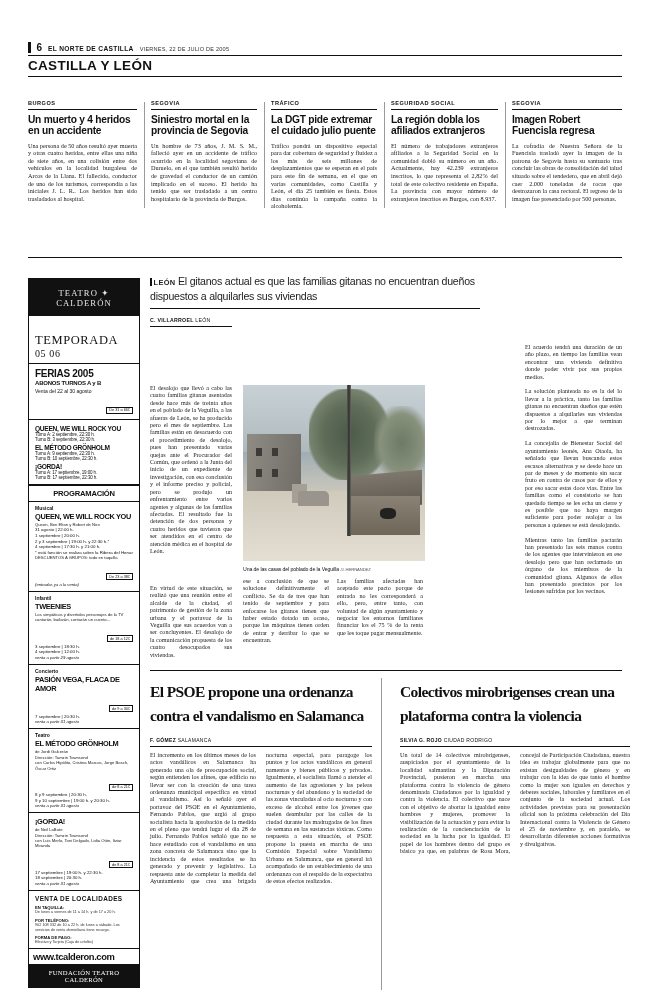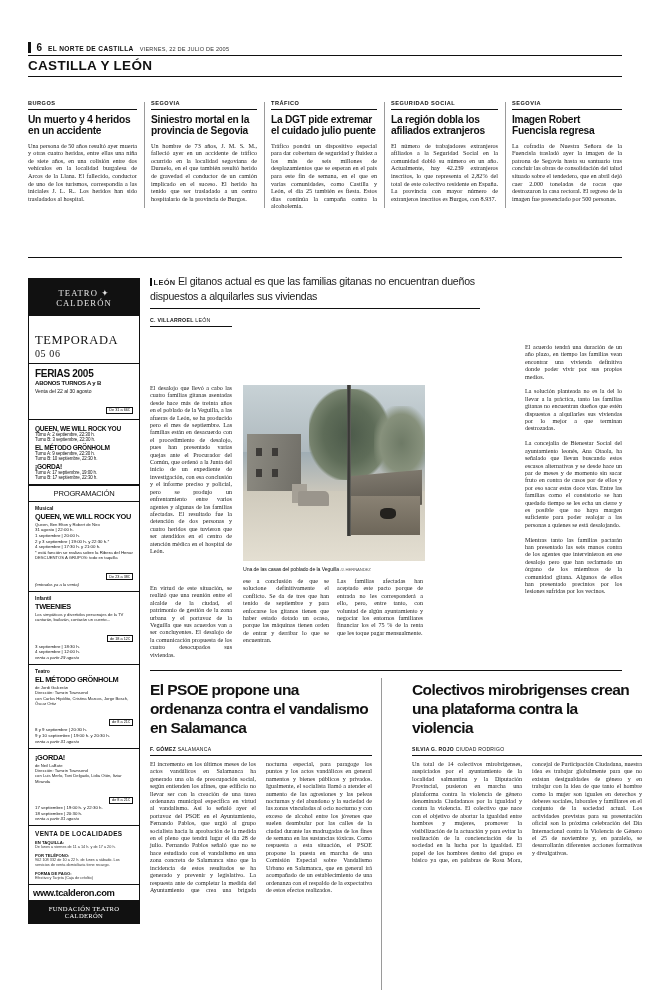--- a/index.html
+++ b/index.html
@@ -114,24 +114,24 @@
   #mt-a { left: 243px; top: 578px; width: 86px; }
   #mt-b { left: 337px; top: 578px; width: 86px; }
   #mt-right { left: 525px; top: 344px; width: 97px; }
 
   
   .bot-rule { position:absolute; left:150px; top:670px; width:472px; height:1.1px; background:#111; }
   .bot-div { position:absolute; left:381px; top:678px; width:0.8px; height:312px; background:#9a9a9a; }
 
   .art { position: absolute; }
   #art-left { left: 150px; top: 680px; width: 222px; }
-  #art-right { left: 412px; top: 680px; width: 230px; }
+  #art-right { left: 400px; top: 680px; width: 230px; }
   .a-head {
-    font-family: Liberation Sans, sans-serif; font-weight: bold;
-    font-size: 15.5px; line-height: 19px; letter-spacing: -0.6px;
+    font-family: Liberation Serif, serif; font-weight: bold;
+    font-size: 15.5px; line-height: 24px; letter-spacing: -0.6px;
   }
   .a-byline {
     margin-top: 9px; padding-bottom: 3px; border-bottom: 0.8px solid #111;
     font-family: "Liberation Sans", sans-serif; font-size: 5px; font-weight: bold; letter-spacing: .3px;
   }
   .a-byline .city { font-weight: normal; }
   .a-cols { margin-top: 5px; column-count: 2; column-gap: 10px; column-rule: none;
             font-size: 6.1px; line-height: 7.4px; text-align: justify; color:#1a1a1a; }
   #art-left .a-cols { height: 205px; }
   #art-right .a-cols { height: 205px; }
@@ -145,21 +145,21 @@
   .ad-ferias { padding: 4px 6px 4px; border-bottom: 1px solid #111; }
   .ad-ferias .f1 { font-family:"Liberation Sans", sans-serif; font-weight:bold; font-size:10px; letter-spacing:-.3px;}
   .ad-ferias .f2 { font-family:"Liberation Sans", sans-serif; font-weight:bold; font-size:6px; letter-spacing:-.2px; margin-top:1px;}
   .ad-ferias .f3 { font-family:"Liberation Sans", sans-serif; font-size:5px; margin-top:2px;}
   .price { text-align:right; margin-top: 3px; }
   .price span { display:inline-block; border:0.7px solid #111; font-family:"Liberation Sans", sans-serif;
                 font-size:3.8px; padding:0.5px 2px; }
   .ad-list { padding: 3px 6px 4px; border-bottom: 1px solid #111; }
   .ad-list .show { font-family:"Liberation Sans", sans-serif; font-weight:bold; font-size:6.6px; letter-spacing:-.3px; margin-top:2px;}
   .ad-list .turno { font-family:"Liberation Sans", sans-serif; font-size:4.5px; letter-spacing:-.1px; }
-  .ad-prog { text-align:center; font-family:"Liberation Sans", sans-serif; font-weight:normal;
+  .ad-prog { text-align:center; font-family:"Liberation Sans", sans-serif; font-weight:bold;
              font-size:7.6px; letter-spacing:-.2px; padding:3px 0 3px; border-bottom:1px solid #111;
              border-top: 1px solid #111;}
   .ad-sec { padding: 3px 6px 4px; border-bottom: 0.7px solid #111; }
   .ad-sec .cat { font-family:"Liberation Sans", sans-serif; font-weight:bold; font-size:5px; }
   .ad-sec .ttl { font-family:"Liberation Sans", sans-serif; font-weight:bold; font-size:7.4px; letter-spacing:-.35px; margin:1px 0 1px;}
   .ad-sec .meta { font-family:"Liberation Sans", sans-serif; font-size:4.2px; line-height:5.4px; color:#222;}
   .ad-sec .dates { font-family:"Liberation Sans", sans-serif; font-size:4.4px; line-height:5.6px; }
   .ad-sec .note { font-family:"Liberation Sans", sans-serif; font-size:4.2px; font-style:italic; }
   .ad-venta { padding: 4px 6px 3px; border-bottom:0.7px solid #111;}
   .ad-venta .vt { font-family:"Liberation Sans", sans-serif; font-weight:bold; font-size:6.4px; letter-spacing:.4px;}
@@ -261,20 +261,27 @@
     <div class="ad-sec">
       <div class="cat">Infantil</div>
       <div class="ttl">TWEENIES</div>
       <div class="meta">Los simpáticos y divertidos personajes de la TV cantarán, bailarán, contarán un cuento...</div>
       <div class="price"><span>de 18 a 12€</span></div>
       <div class="dates" style="white-space:pre-line">3 septiembre | 18:30 h.
 4 septiembre | 12:00 h.</div>
       <div class="note">venta a partir 29 agosto</div>
     </div>
 
+    <div class="ad-sec">
+      <div class="cat">Concierto</div>
+      <div class="ttl">PASIÓN VEGA, FLACA DE AMOR</div>
+      <div class="price"><span>de 9 a 30€</span></div>
+      <div class="dates" style="white-space:pre-line">7 septiembre | 20:30 h.</div>
+      <div class="note">venta a partir 31 agosto</div>
+    </div>
 
     <div class="ad-sec">
       <div class="cat">Teatro</div>
       <div class="ttl">EL MÉTODO GRÖNHOLM</div>
       <div class="meta" style="white-space:pre-line">de Jordi Galcerán
 Dirección: Tamzin Townsend
 con Carlos Hipólito, Cristina Marcos, Jorge Bosch, Óscar Ortiz</div>
       <div class="price"><span>de 8 a 21€</span></div>
       <div class="dates" style="white-space:pre-line">8 y 9 septiembre | 20:30 h.
 9 y 10 septiembre | 19:00 h. y 20:30 h.</div>

